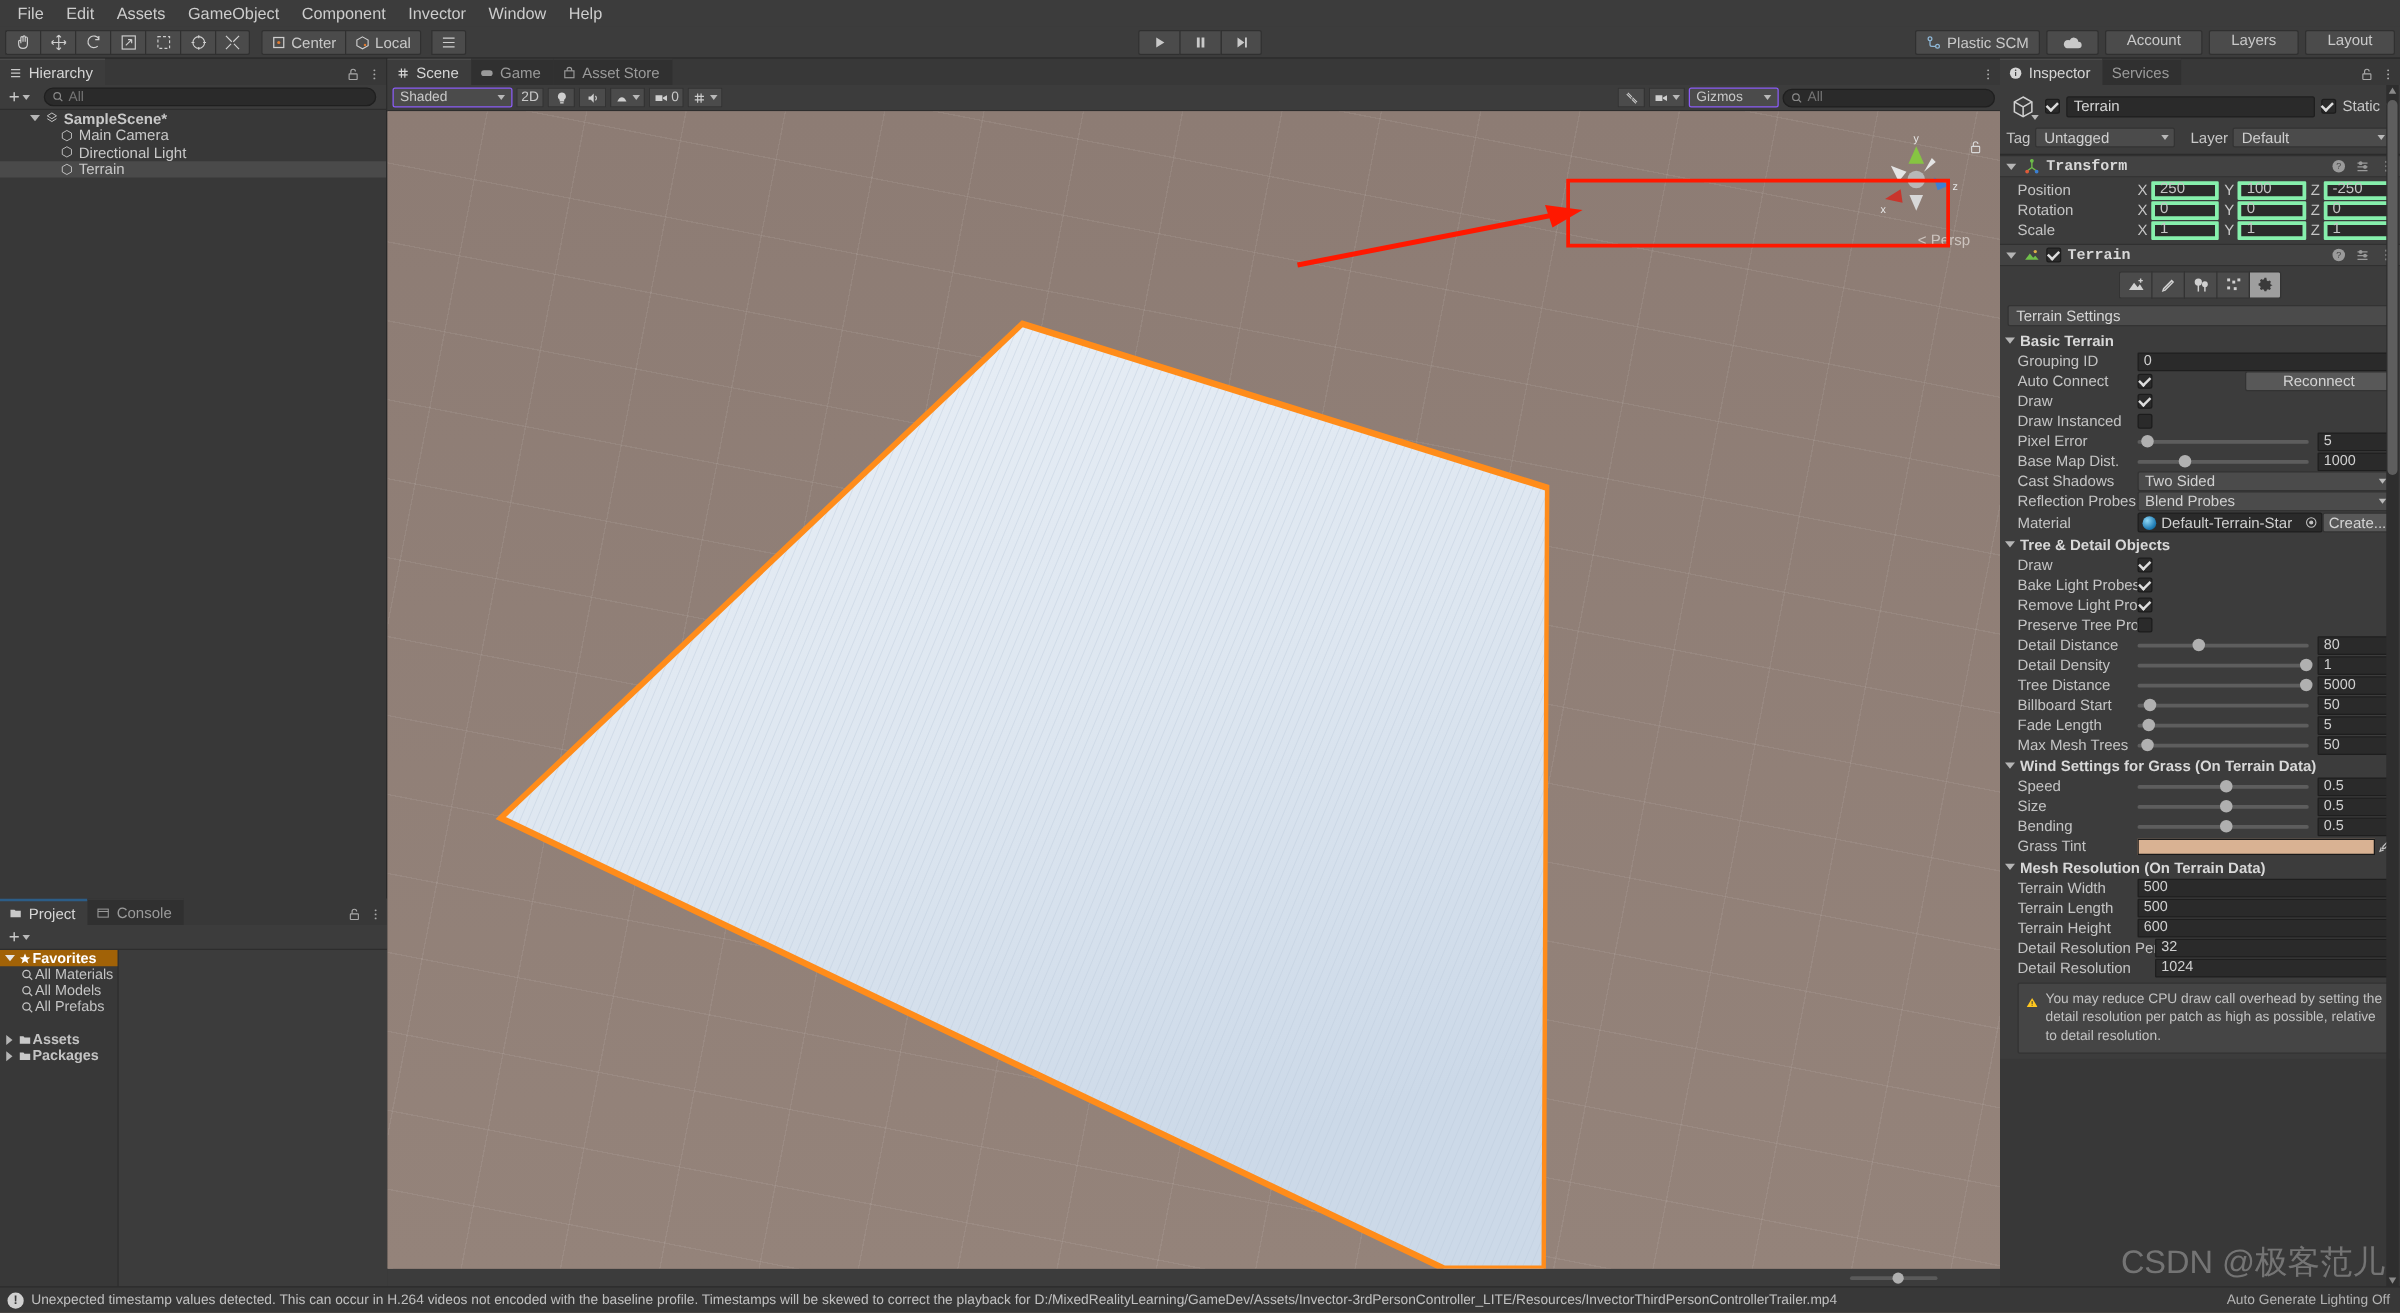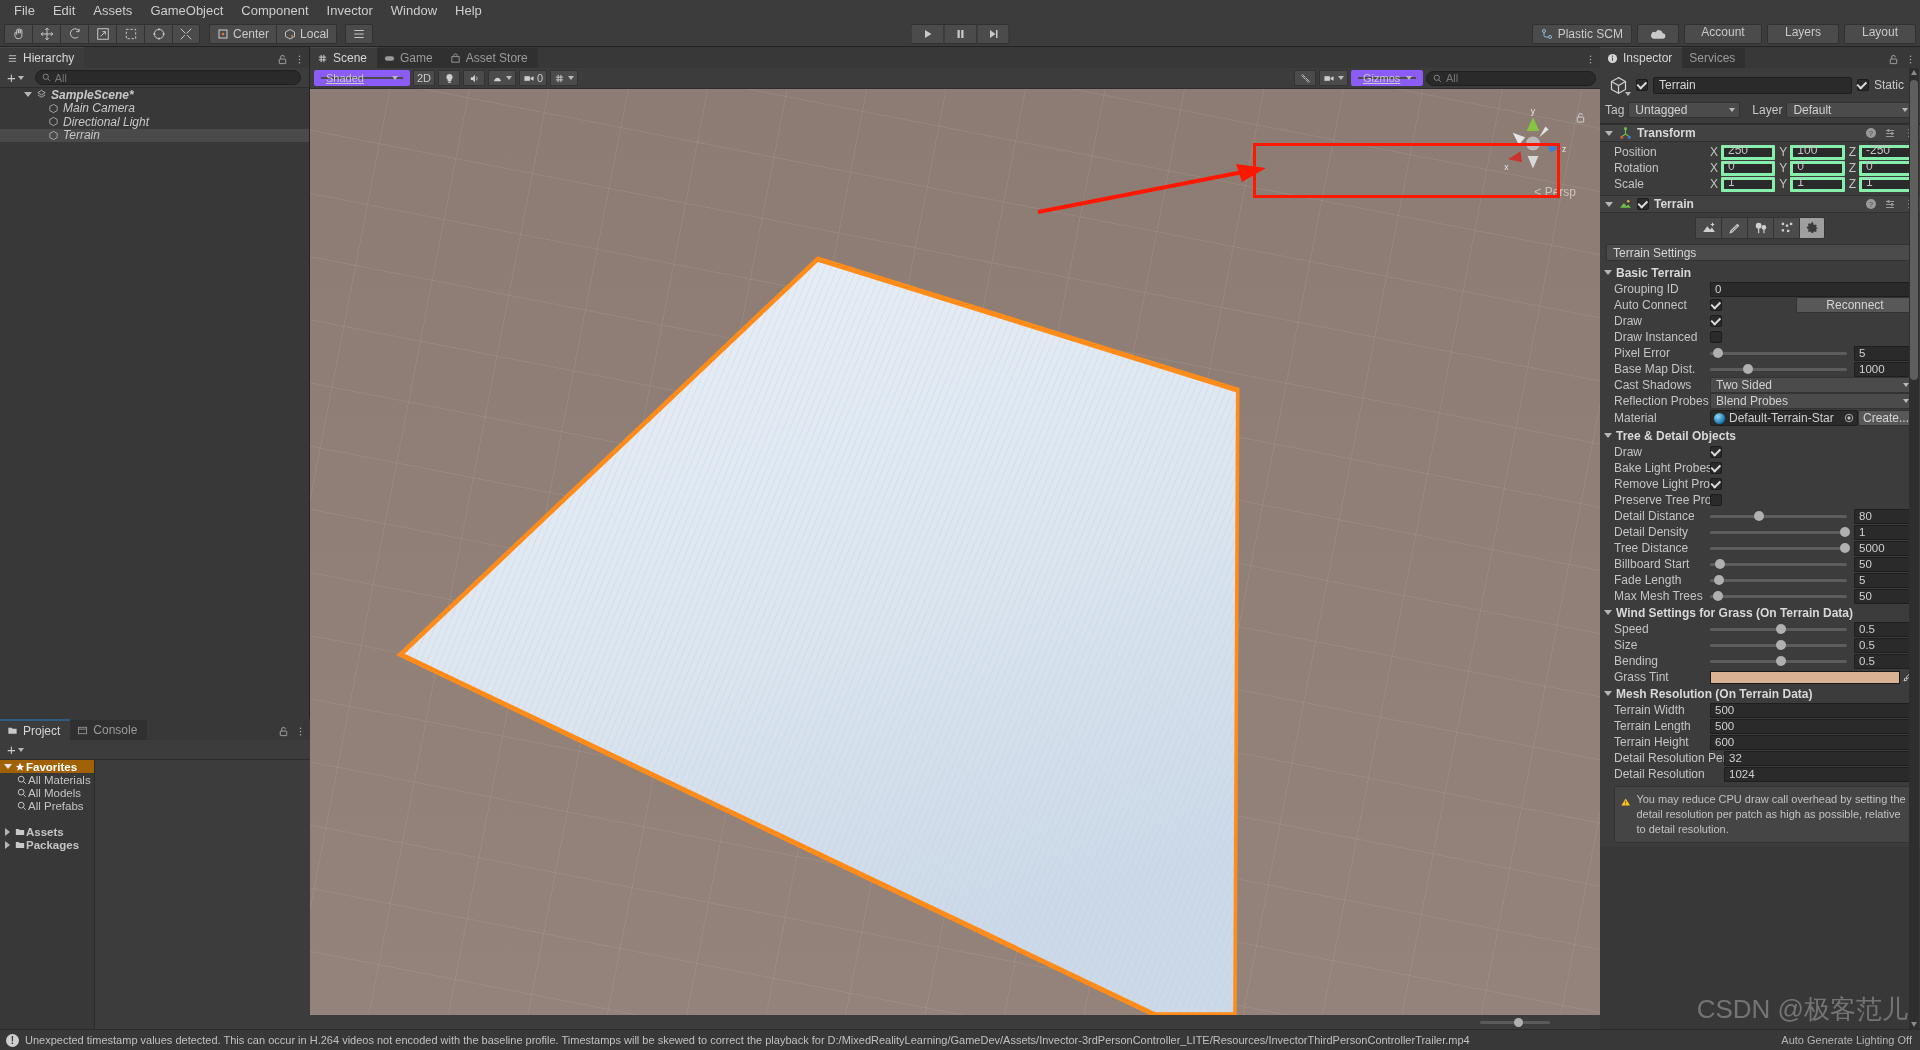--- a/index.html
+++ b/index.html
@@ -78,32 +78,32 @@
   
   .hierarchy{flex:1;background:#383838;display:flex;flex-direction:column;min-height:0;
              border-right:1px solid #232323;}
   .h-toolbar{height:20px;background:#3c3c3c;display:flex;align-items:center;padding:0 4px;gap:2px;
              border-bottom:1px solid #2d2d2d;}
   .plusbtn{display:flex;align-items:center;gap:2px;color:#c9c9c9;font-size:15px;padding:0 3px;}
   .searchbox{flex:1;height:15px;background:#2a2a2a;border:1px solid #1f1f1f;border-radius:8px;
              display:flex;align-items:center;padding:0 6px;gap:4px;margin-left:6px;margin-right:4px;}
   .searchbox .ph{font-size:11px;color:#757575;}
   .h-list{flex:1;overflow:hidden;}
-  .h-row{height:13.5px;display:flex;align-items:center;font-size:12px;color:#c8c8c8;padding-left:4px;font-style:italic;}
+  .h-row{height:13.5px;display:flex;align-items:center;font-size:12px;color:#c8c8c8;padding-left:4px;}
   .h-row.sel{background:#4a4a4a;}
   .h-row .arrow{width:12px;display:flex;align-items:center;justify-content:center;}
   .h-row .ico{width:14px;display:flex;align-items:center;justify-content:center;margin-right:3px;}
   .h-row .ico svg{width:11px;height:11px;}
 
   
   .sceneview{flex:1;display:flex;flex-direction:column;min-height:0;position:relative;background:#383838;}
   .sv-toolbar{height:21px;background:#3c3c3c;display:flex;align-items:center;padding:0 4px;gap:3px;
               border-bottom:1px solid #2d2d2d;}
-  .sv-drop{height:16px;background:#4b4b4b;border:7px solid #8b5cf6;border-radius:2px;display:flex;
-           align-items:center;padding:0 5px;gap:6px;font-size:11px;color:#c9c9c9;text-decoration:underline;}
+  .sv-drop{height:16px;background:#4b4b4b;border:1px solid #8b5cf6;border-radius:2px;display:flex;
+           align-items:center;padding:0 5px;gap:6px;font-size:11px;color:#c9c9c9;}
   .sv-btn{height:16px;min-width:22px;background:#4b4b4b;border:1px solid #333;display:flex;
           align-items:center;justify-content:center;color:#c9c9c9;font-size:11px;padding:0 3px;}
   .sv-search{width:170px;height:15px;background:#2a2a2a;border:1px solid #1f1f1f;border-radius:8px;
              display:flex;align-items:center;padding:0 6px;gap:4px;font-size:11px;color:#757575;}
   .sv-canvas{flex:1;position:relative;overflow:hidden;background:#8c7b73;}
   .sv-foot{height:14px;background:#3c3c3c;display:flex;align-items:center;justify-content:flex-end;
            padding-right:50px;}
   .zoomslider{width:70px;height:3px;background:#5a5a5a;border-radius:2px;position:relative;}
   .zoomslider .knob{position:absolute;left:48%;top:-3px;width:9px;height:9px;background:#b0b0b0;border-radius:50%;}
 
@@ -135,21 +135,21 @@
   .insp-tag-row{display:flex;align-items:center;gap:4px;font-size:12px;}
   .taglabel{color:#c8c8c8;}
   .selfield{height:16px;background:#4b4b4b;border:1px solid #333;border-radius:2px;display:flex;
             align-items:center;justify-content:space-between;padding:0 4px 0 6px;font-size:12px;
             color:#d0d0d0;}
 
   .comp-head{height:18px;background:#424242;display:flex;align-items:center;gap:5px;padding:0 5px;
              border-top:1px solid #303030;border-bottom:1px solid #303030;}
   .comp-head .tri{width:0;height:0;border-left:4px solid transparent;border-right:4px solid transparent;
                   border-top:5px solid #b5b5b5;margin-right:1px;}
-  .comp-title{font-size:12px;font-weight:bold;color:#d8d8d8;}
+  .comp-title{font-size:12px;font-weight:bold;color:#d8d8d8;font-family:Liberation Mono, monospace;}
   .comp-right{margin-left:auto;display:flex;align-items:center;gap:7px;}
   .comp-right svg{width:12px;height:12px;}
 
   .row{display:flex;align-items:center;height:16px;font-size:12px;padding-left:14px;}
   .row .lbl{width:96px;color:#c4c4c4;white-space:nowrap;overflow:hidden;}
   .vec3{display:flex;flex:1;gap:4px;padding-right:6px;}
   .vec3 .ax{display:flex;align-items:center;gap:3px;flex:1;}
   .vec3 .ax span{color:#c4c4c4;font-size:12px;}
   .numfield{flex:1;height:15px;background:#2a2a2a;border:3px solid #86efac;border-radius:1px;
             display:flex;align-items:flex-end;padding:0 4px;font-size:11.5px;color:#d0d0d0;}

